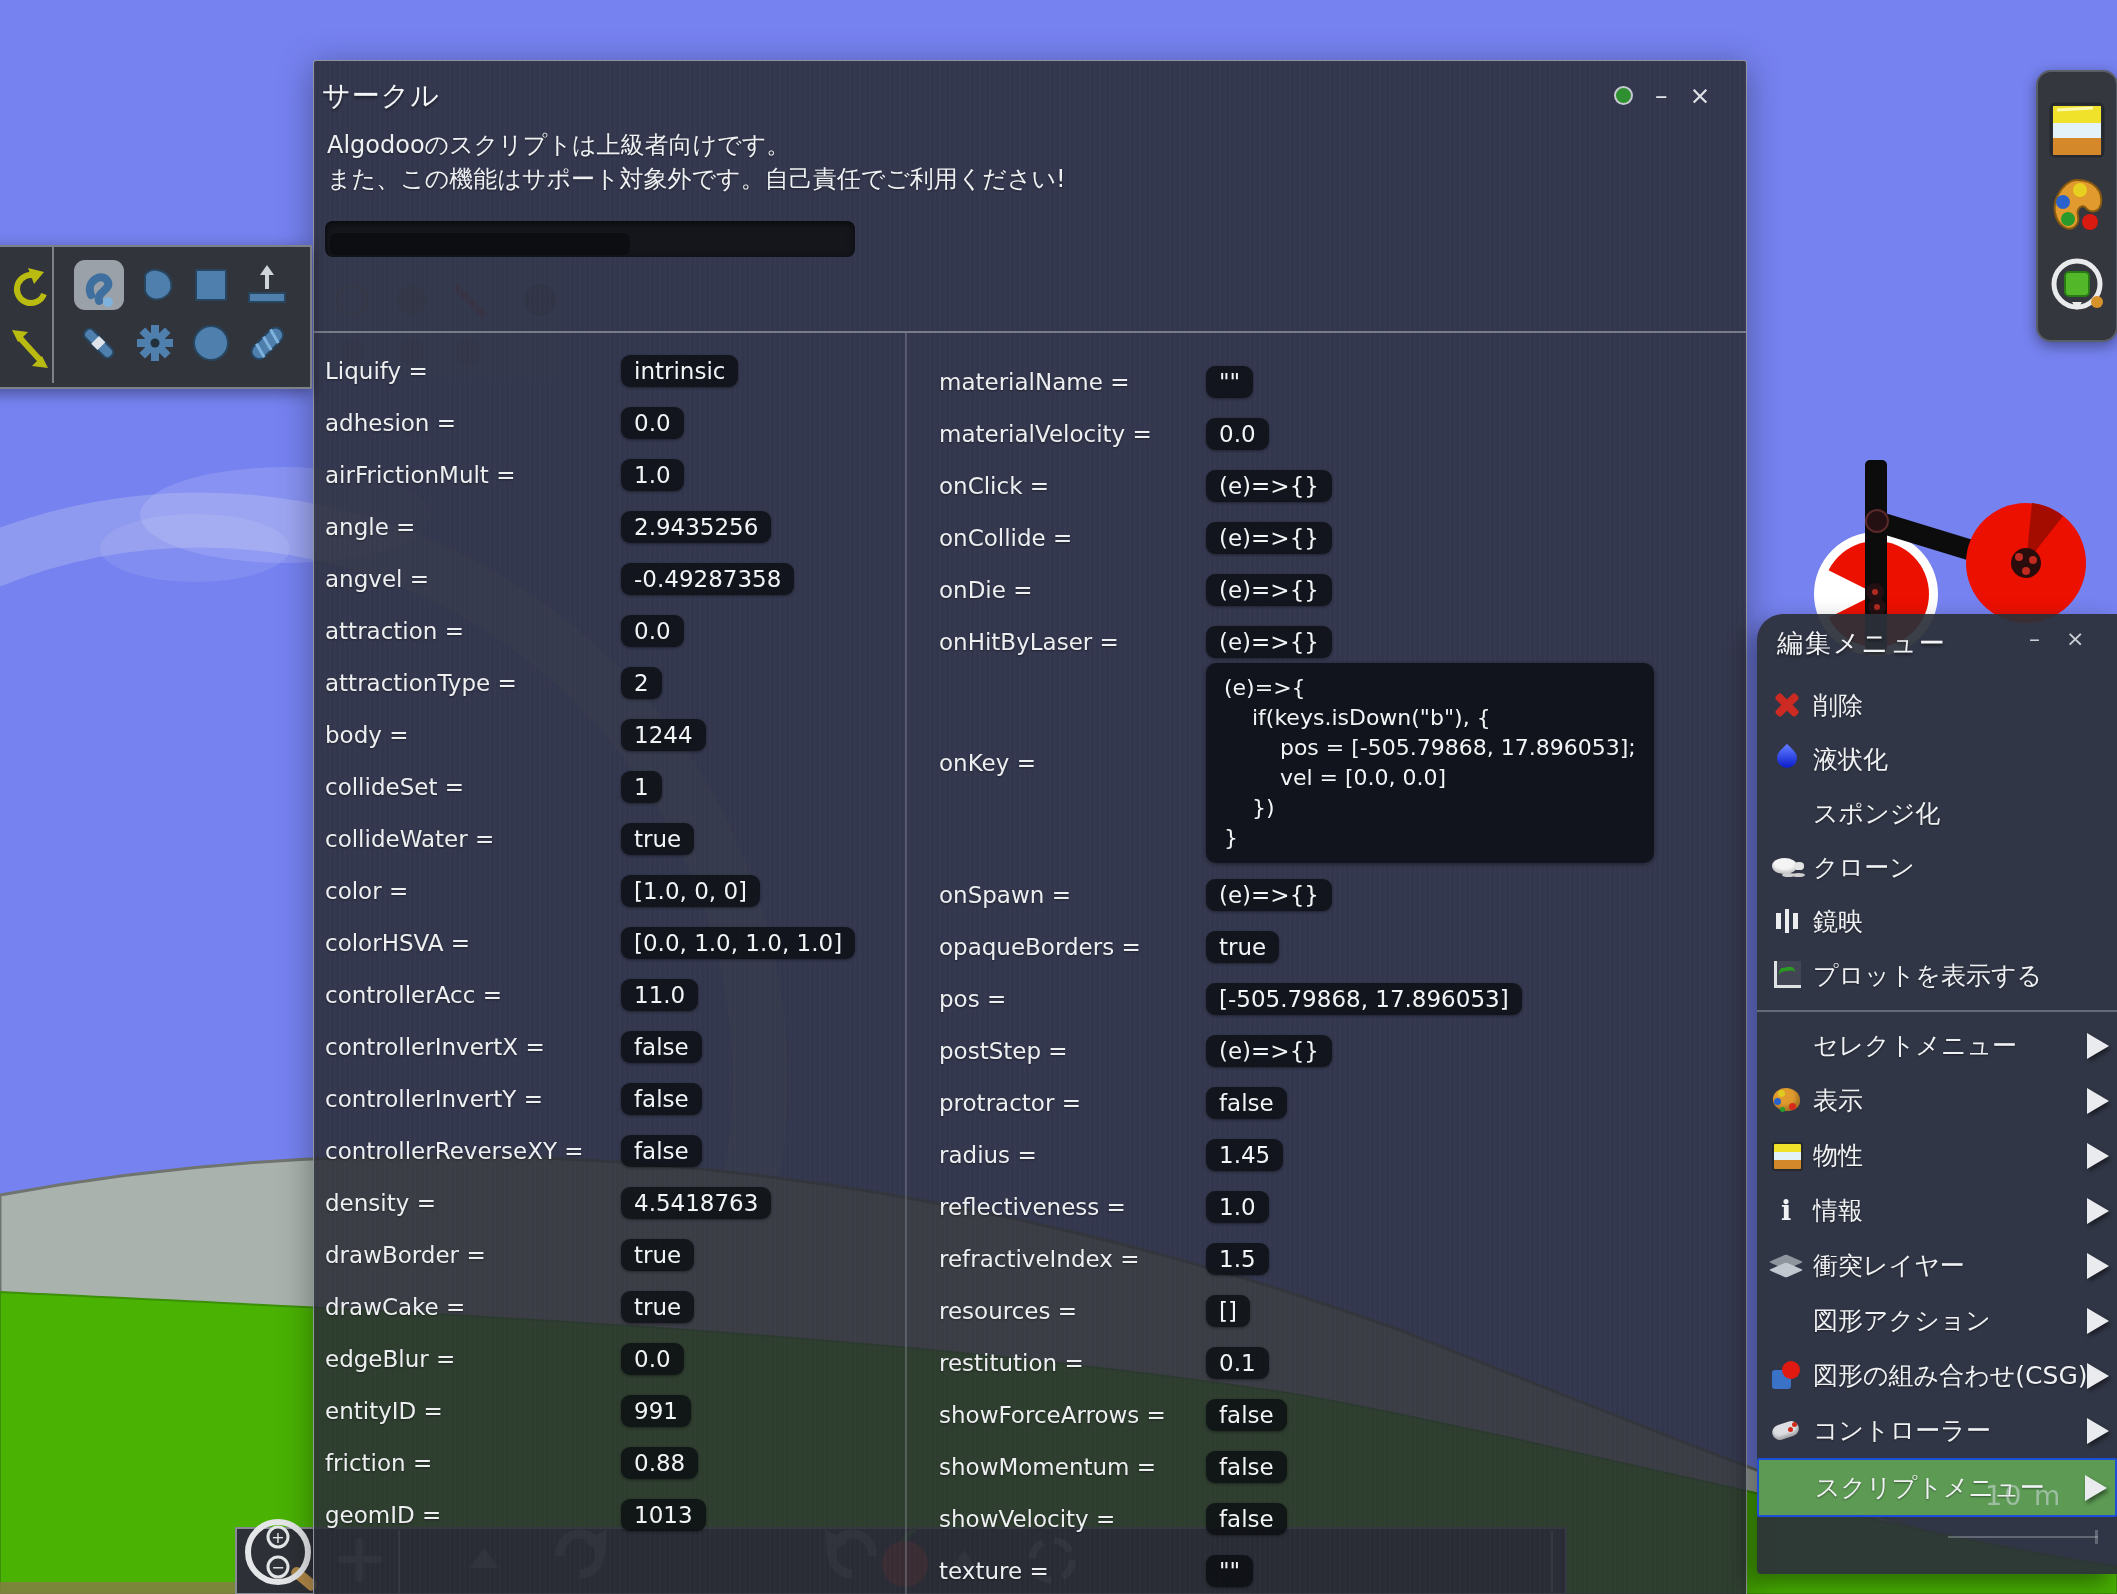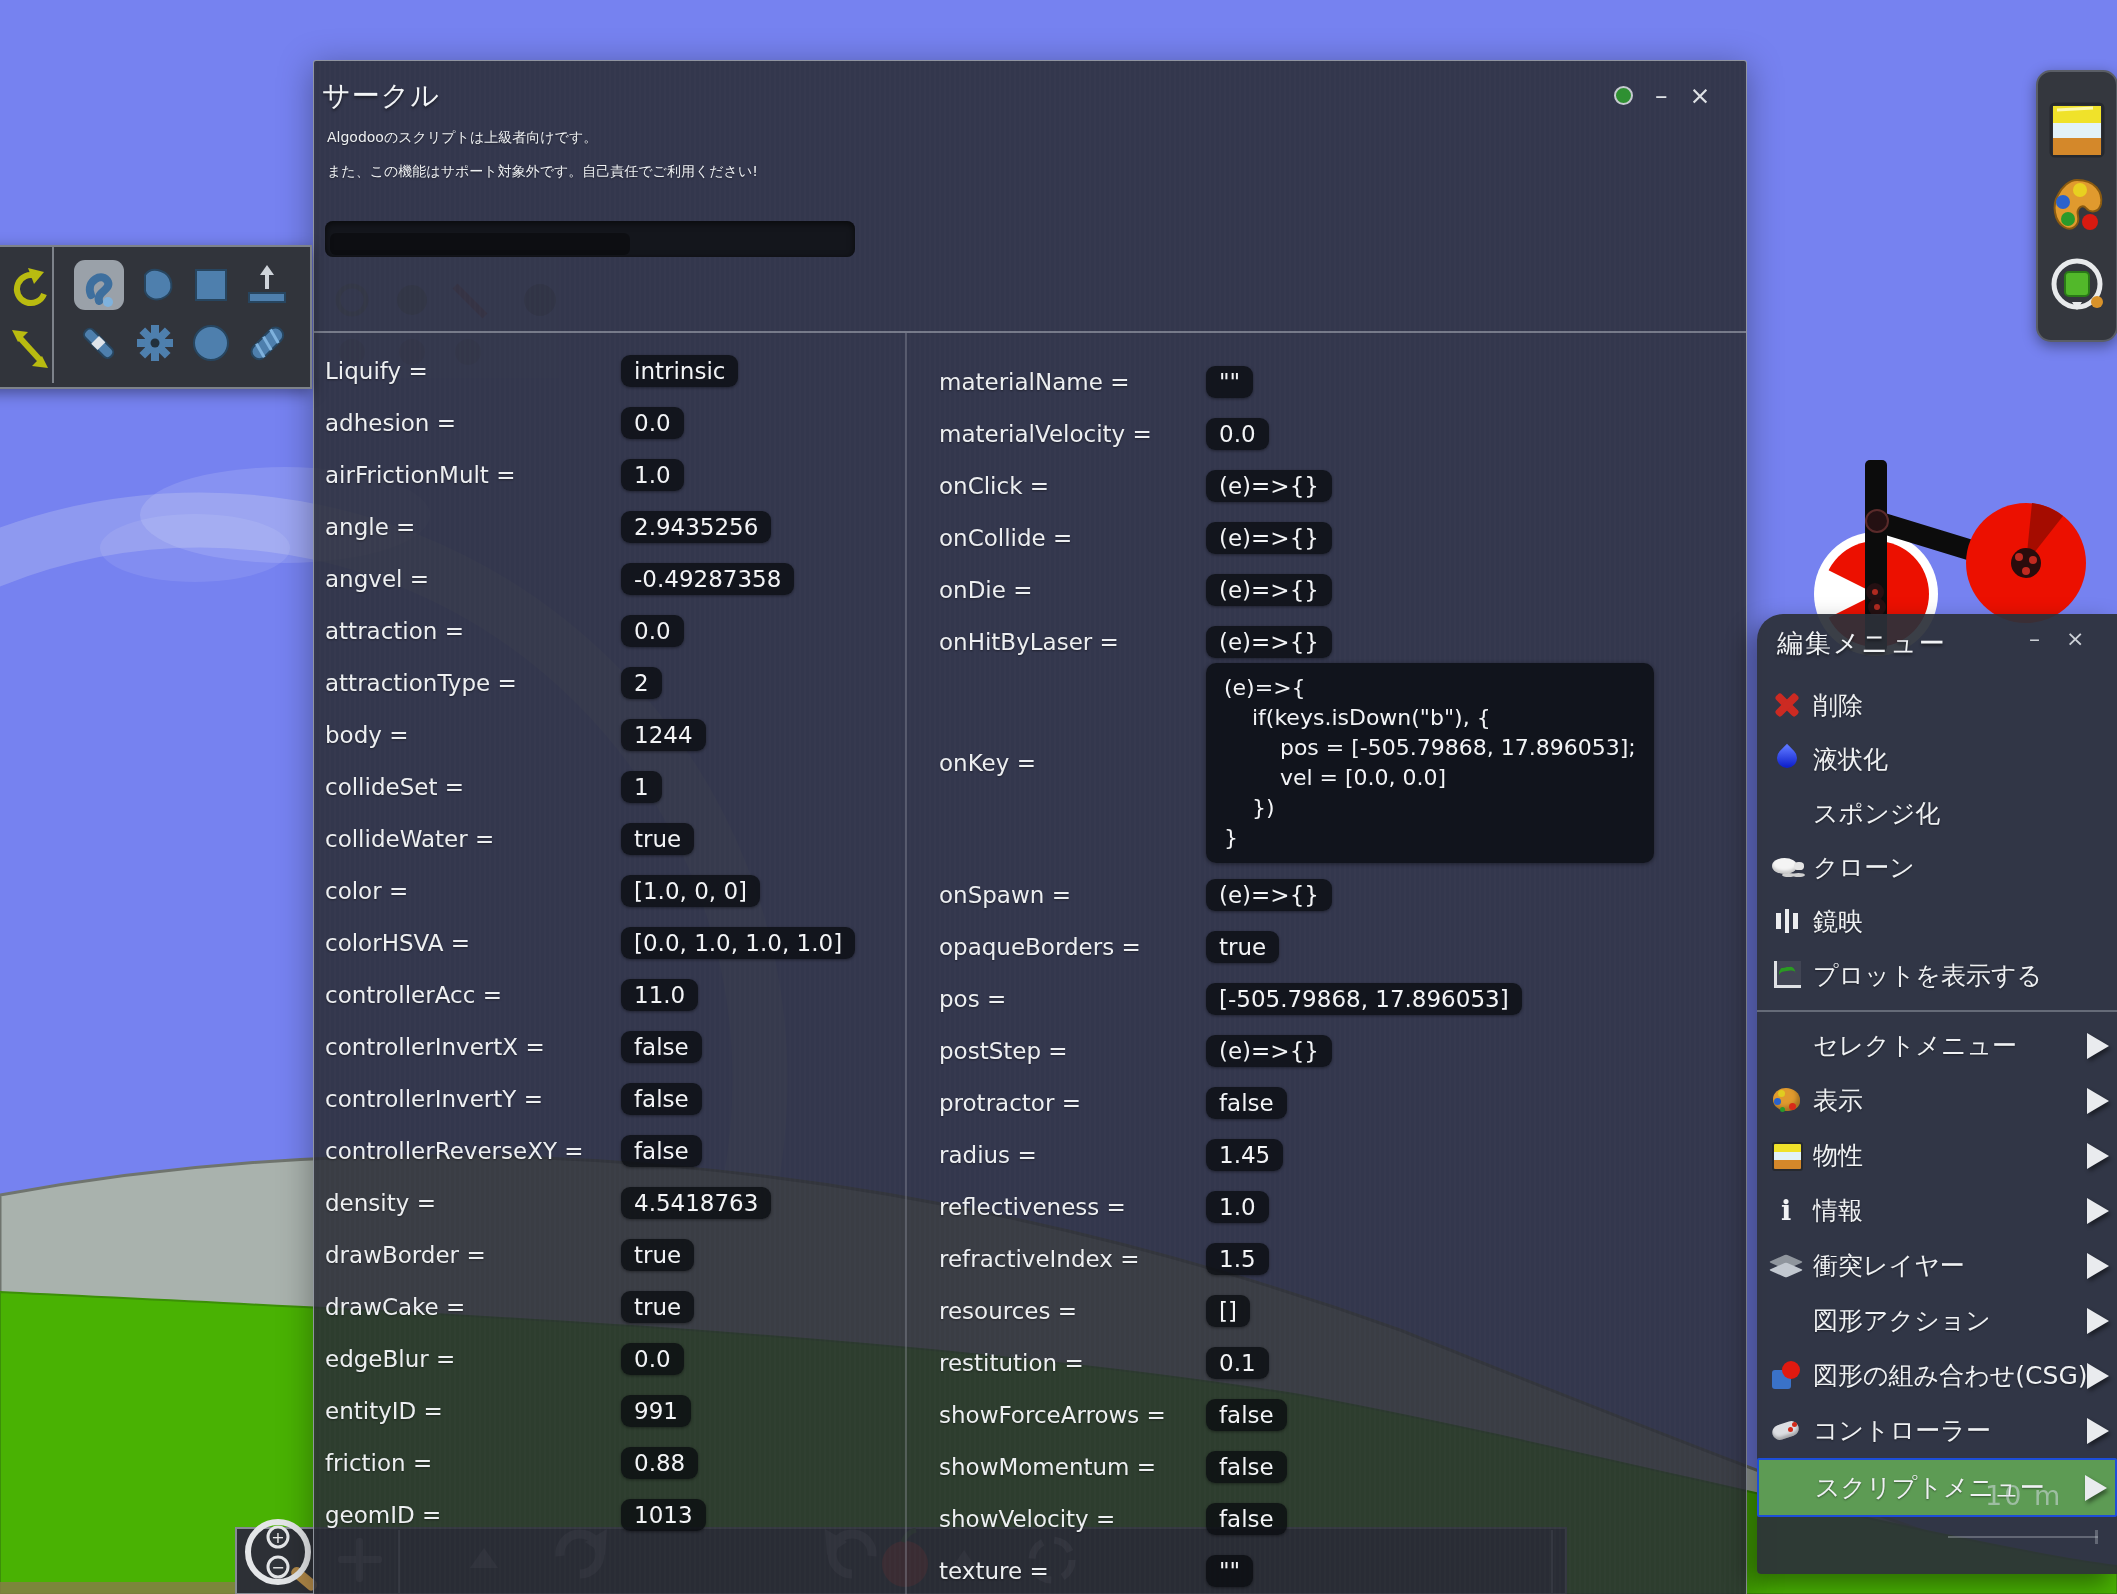--- a/index.html
+++ b/index.html
@@ -20,21 +20,21 @@
   #dialog{position:absolute;left:313px;top:60px;width:1432px;height:1534px;z-index:5;
     background:rgba(41,44,53,0.87);
     background-image:repeating-linear-gradient(90deg,rgba(255,255,255,0.015) 0 2px,transparent 2px 5px);
     border:1px solid rgba(175,180,190,0.75);border-radius:3px;overflow:hidden;
     box-shadow:0 6px 34px rgba(0,0,0,0.35);}
   .dlg-title{left:8px;top:16px;font-size:28px;color:#f2f4f6;letter-spacing:1px;
     text-shadow:0 2px 3px rgba(0,0,0,.5);}
   .dlg-controls{left:1300px;top:22px;display:flex;gap:22px;align-items:center;}
   .ctl{font-size:25px;color:#dfe2e6;line-height:1;cursor:default;}
   .ctl-pin{width:15px;height:15px;border-radius:50%;background:#2f9032;border:2px solid #c6cad0;}
-  .warn{left:13px;font-size:14px;color:#eef0f2;text-shadow:0 1px 2px rgba(0,0,0,.4);}
+  .warn{left:13px;font-size:24px;color:#eef0f2;text-shadow:0 1px 2px rgba(0,0,0,.4);}
   .w1{top:68px}.w2{top:102px}
   .script-input{left:11px;top:160px;width:530px;height:36px;background:#14161c;
     border-radius:8px;box-shadow:inset 0 2px 7px rgba(0,0,0,.6);}
   .script-input::after{content:"";position:absolute;left:5px;top:12px;width:300px;height:22px;
     background:rgba(0,0,0,0.35);border-radius:6px;}
   .hsep{left:0;top:270px;width:1432px;height:2px;background:rgba(185,190,200,0.5);}
   .vsep{left:591px;top:272px;width:2px;height:1262px;background:rgba(160,165,175,0.33);}
 
   .col{position:absolute;}
   #col-left{left:0;top:284px;width:591px;}

